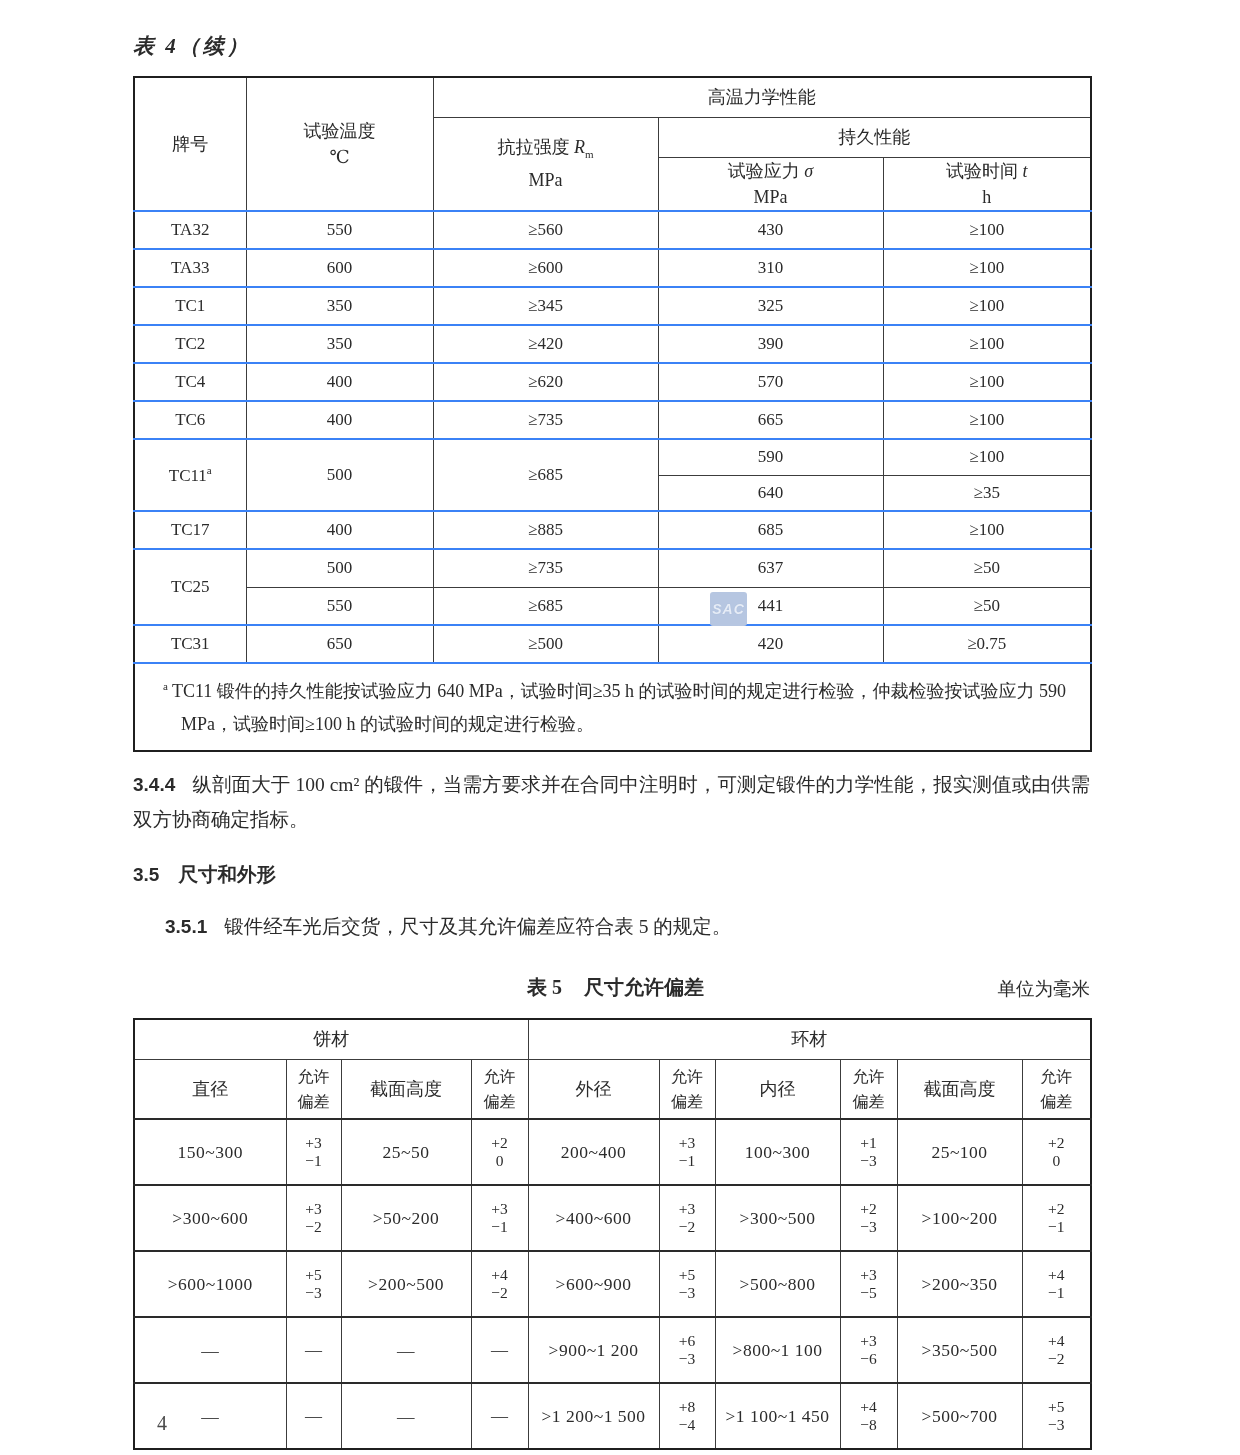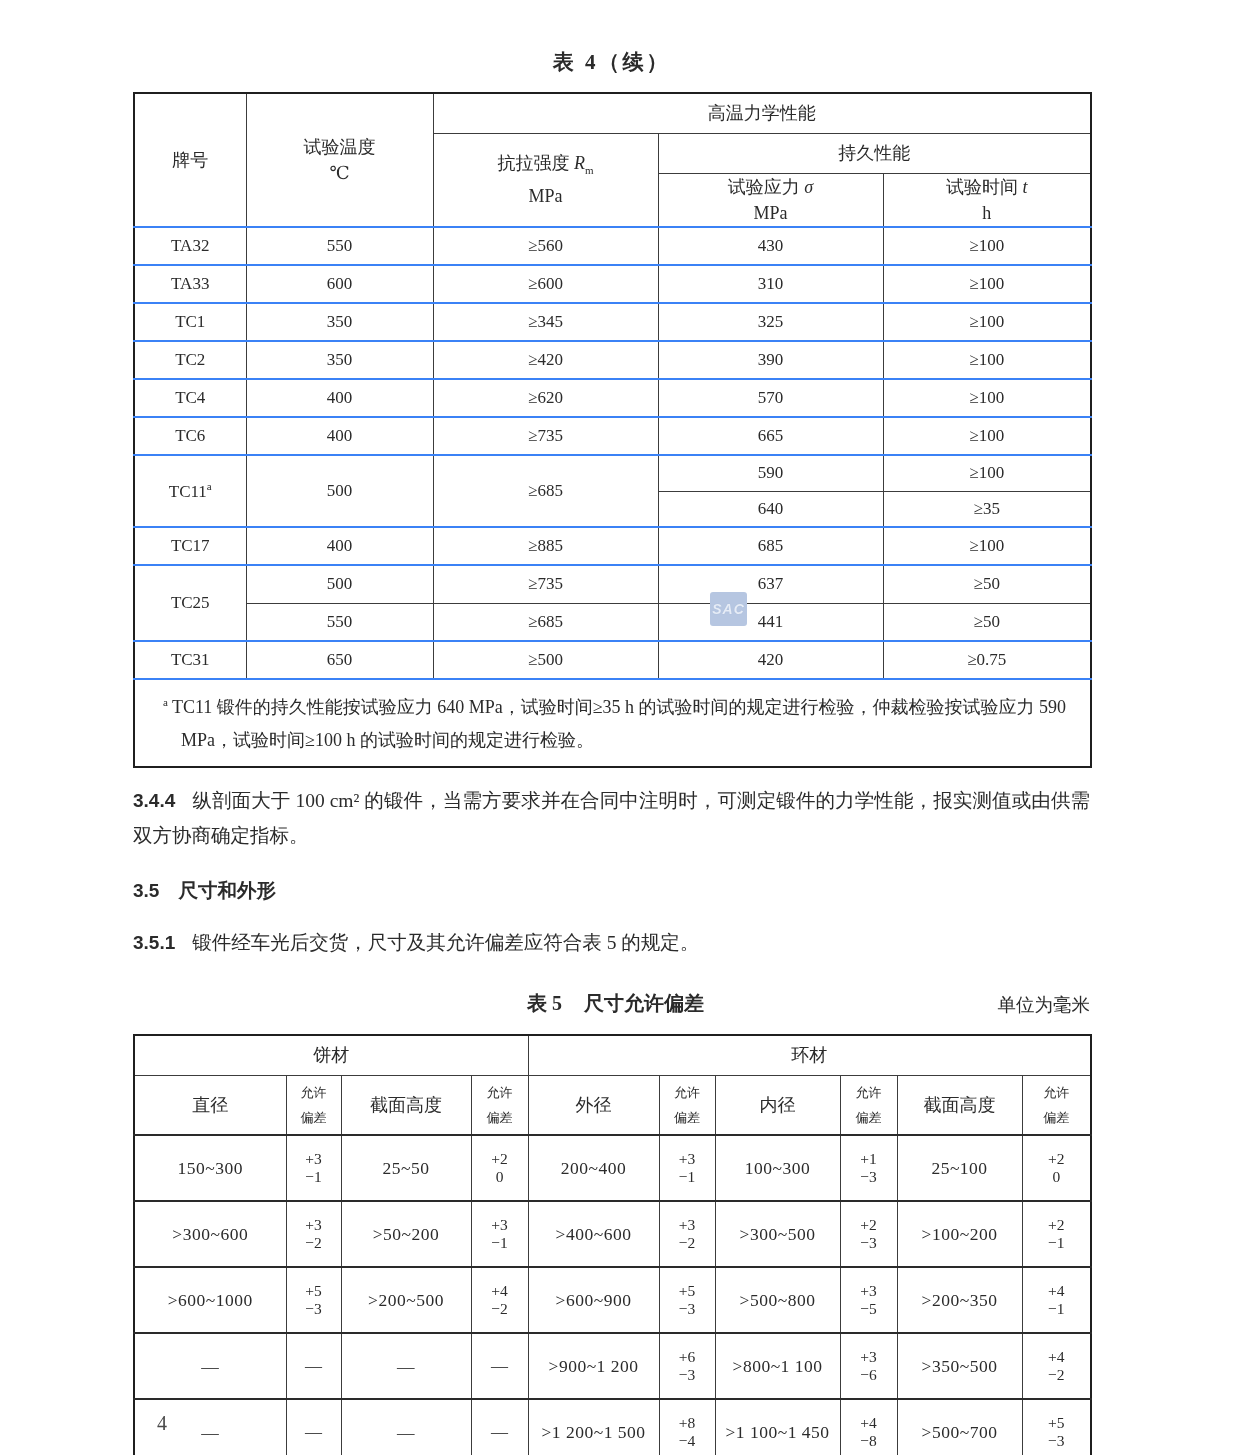--- a/index.html
+++ b/index.html
@@ -5,21 +5,21 @@
   * { box-sizing: border-box; }
   html,body { margin:0; padding:0; }
   body {
     width:1240px; height:1455px; position:relative;
     background:#ffffff; color:#2b2b2b;
     font-family:"Liberation Serif","DejaVu Serif",serif;
   }
   .content { position:absolute; left:133px; top:0; width:957px; }
 
   
-  .t4-title { margin-top:48px; text-align:center; font-size:21px; font-weight:bold; letter-spacing:3px; }
+  .t4-title { margin-top:32px; text-align:left; font-size:21px; font-weight:bold; letter-spacing:3px;font-style:italic; }
 
   
   table { border-collapse:collapse; table-layout:fixed; width:957px; }
   td { border:1px solid #3c3c3c; text-align:center; vertical-align:middle;
        font-size:17px; padding:0 2px; overflow:hidden; }
   table.doc { border:2px solid #1f1f1f; }
   tr.thick > td { border-top:2px solid #3b82f6; }
   .hline { line-height:26px; font-size:18px; }
   .sym { font-style:italic; }
   sup.mk { font-size:11px; vertical-align:super; }
@@ -37,35 +37,35 @@
   }
   #table4 td.fn sup { margin-right:4px; }
 
   
   .para { width:957px; font-size:19.5px; line-height:35px; text-align:justify; margin:0; }
   .p344 { margin-top:15px; }
   .cnum { font-weight:bold; font-family:"Liberation Sans","DejaVu Sans",sans-serif; margin-right:17px; font-size:19px; }
   .h35 { margin-top:24px; font-weight:bold; font-size:19.5px;
          font-family:"Liberation Sans","DejaVu Sans",sans-serif; }
   .h35 .cnum { margin-right:19px; }
-  .p351 { margin-top:21px; }
+  .p351 { margin-top:21px;margin-left:32px; }
 
   
   .t5-cap { position:relative; margin-top:30px; height:30px; }
   .t5-cap .ttl { position:absolute; left:8px; right:0; text-align:center;
                  font-size:20px; font-weight:bold; }
   .t5-cap .ttl .sp { display:inline-block; width:22px; }
   .t5-cap .unit { position:absolute; right:0; top:2px; font-size:18.5px; }
 
   #table5 { margin-top:14px; }
   #table5 tr.hr1 { height:40px; }
   #table5 tr.hr2 { height:60px; }
   #table5 tr.dr  { height:66px; }
   #table5 tr.dr > td { border-top:2px solid #2a2a2a; }
-  .tolh { font-size:13px; line-height:25px; }
+  .tolh { font-size:16px; line-height:25px; }
   .tol { display:flex; flex-direction:column; align-items:center; justify-content:center;
          font-size:15.5px; line-height:18px; }
   .range { font-size:17.5px; letter-spacing:0.5px; }
 
   
   .wm { position:absolute; left:710px; top:584px; width:37px; height:34px;
         background:#b6c6e1; border-radius:3px; z-index:5; pointer-events:none;
         display:flex; align-items:center; justify-content:center;
         color:#e6ecf6; font-weight:bold; font-style:italic; font-size:14px;
         font-family:"Liberation Sans","DejaVu Sans",sans-serif; letter-spacing:1px;

